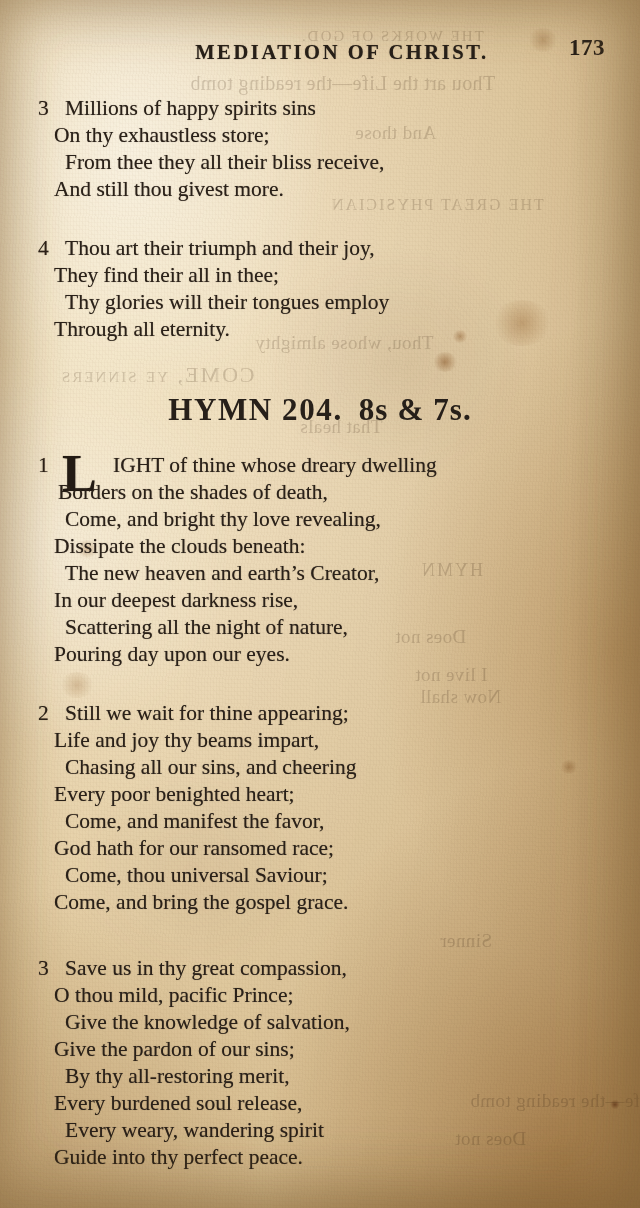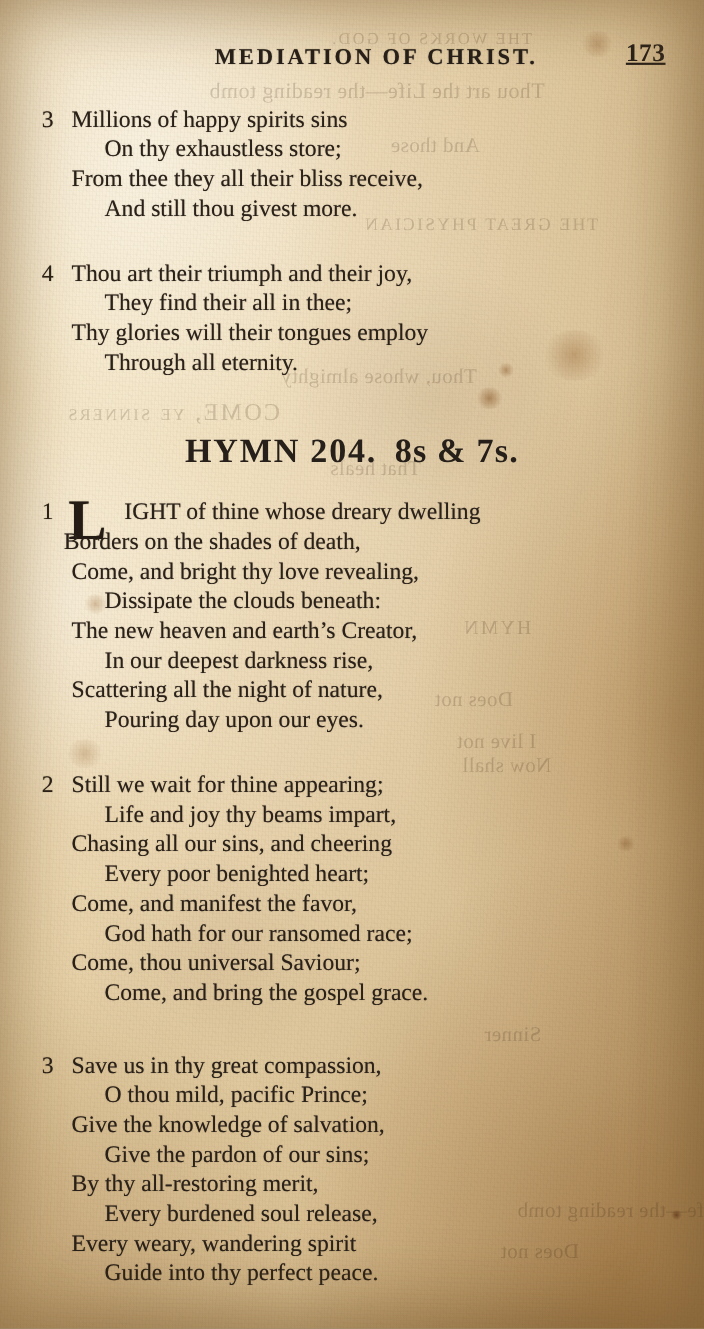--- a/index.html
+++ b/index.html
@@ -112,21 +112,20 @@
     margin-left: 44px;
   }
   .folio {
     position: absolute;
     right: 35px;
     top: 35px;
     font-size: 23px;
     font-weight: 700;
     letter-spacing: 0.5px;
     color: #27201a;
-    text-decoration: underline;
   }
 
   .hymn-title {
     position: absolute;
     left: 0; right: 0;
     text-align: center;
     font-size: 31px;
     font-weight: 700;
     letter-spacing: 1.6px;
     color: #27201a;
@@ -141,21 +140,21 @@
   .vline {
     position: relative;
     height: 27px;
     font-size: 21.5px;
     line-height: 27px;
     white-space: nowrap;
     color: #2a2119;
     text-shadow: 0 0 0.85px rgba(45,34,22,0.5);
   }
   .vline.odd  { padding-left: 65px; }
-  .vline.even { padding-left: 95px; }
+  .vline.even { padding-left: 54px; }
   .vline.dropline { padding-left: 113px; }
   .vline.dropline2 { padding-left: 58px; }
 
   .snum {
     position: absolute;
     left: 38px;
     top: 0;
     width: 20px;
     text-align: left;
     font-size: 21.5px;

